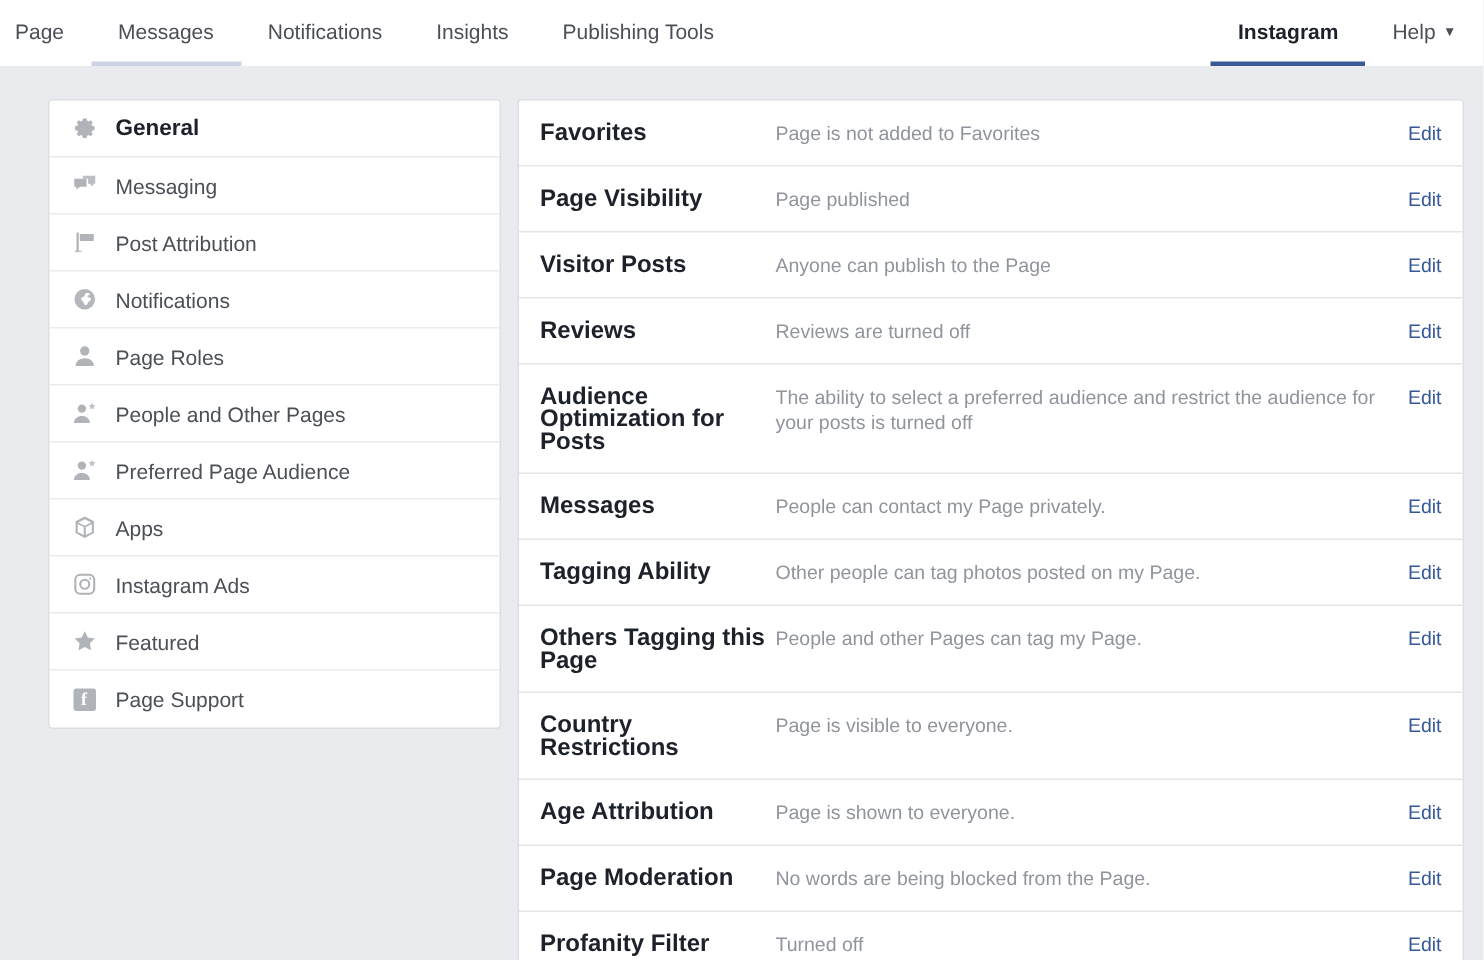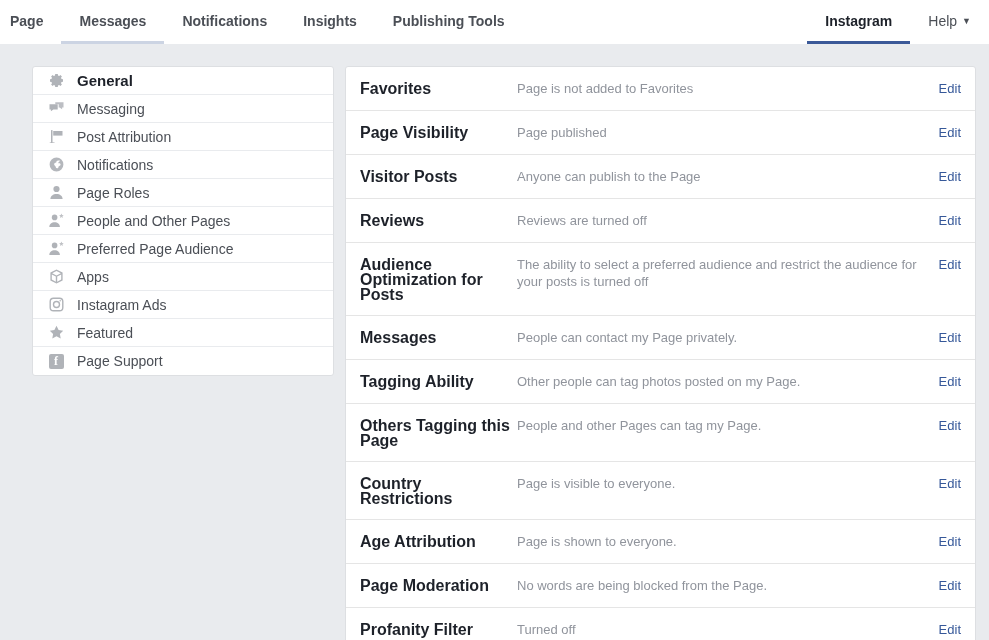--- a/index.html
+++ b/index.html
@@ -23,21 +23,20 @@
     height: 44px;
     background: #ffffff;
     display: flex;
     align-items: stretch;
     position: relative;
   }
   .topnav-left {
     display: flex;
     align-items: stretch;
     padding-left: 0;
-    font-weight: bold;
   }
   .topnav-right {
     display: flex;
     align-items: stretch;
     margin-left: auto;
   }
   .navtab {
     display: flex;
     align-items: center;
     padding: 0 18px;
@@ -81,21 +80,21 @@
   .card {
     background: #ffffff;
     border: 1px solid #dddfe2;
     border-radius: 3px;
   }
   .card + .card { margin-top: 12px; }
 
   .side-item {
     display: flex;
     align-items: center;
-    height: 28px;
+    height: 38px;
     padding: 0 12px 0 14px;
     cursor: pointer;
     border-bottom: 1px solid #e9ebee;
     color: #4b4f56;
     font-size: 14px;
   }
   .side-item:last-child { border-bottom: none; }
   .side-item.active {
     font-weight: bold;
     color: #1d2129;

